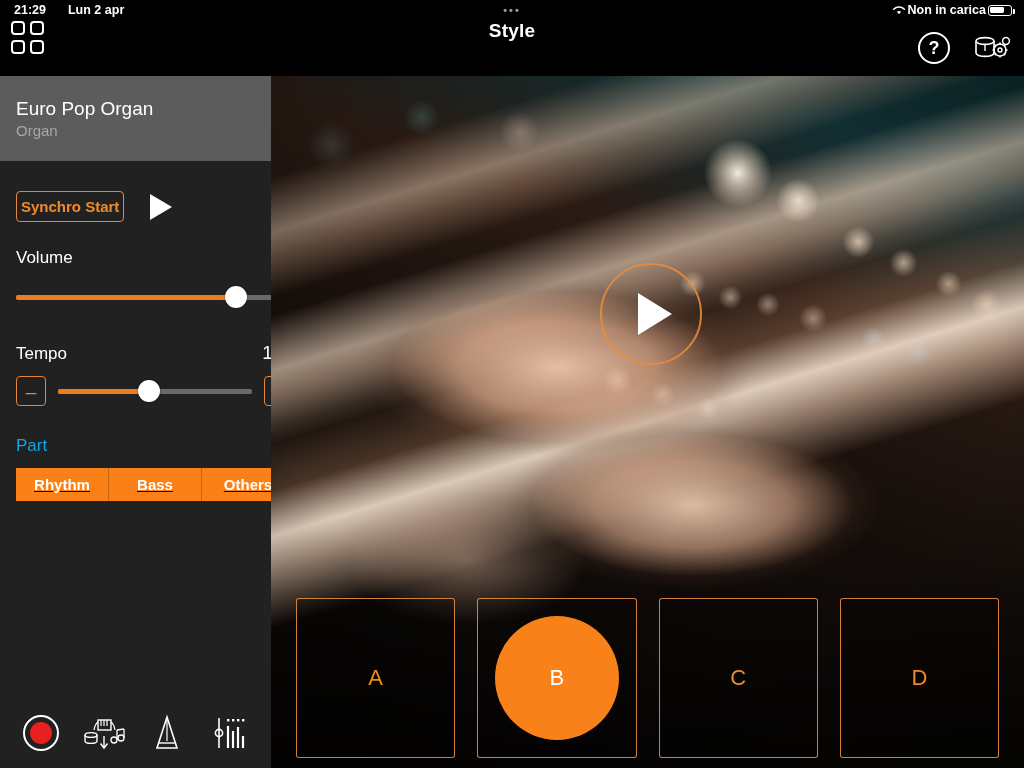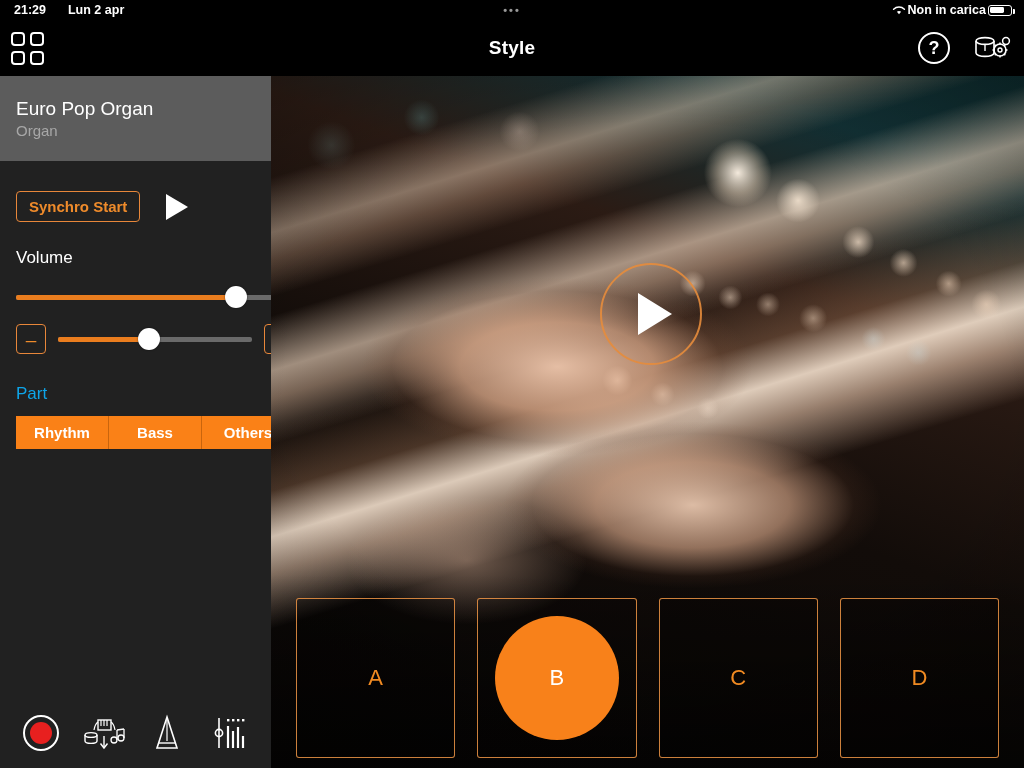--- a/index.html
+++ b/index.html
@@ -49,21 +49,21 @@
   .battery-fill {
     position: absolute; left: 1.3px; top: 1.3px; bottom: 1.3px;
     width: 62%; background: #fff; border-radius: 1.4px;
   }
 
   
   .header {
     position: absolute; top: 20px; left: 0;
     width: 1024px; height: 56px;
     background: #000;
-    display: flex; align-items: center;
+    display: flex; align-items: flex-start;
   }
   .header-title {
     position: absolute; left: 0; right: 0;
     text-align: center;
     color: #fff; font-size: 19px; font-weight: bold;
     letter-spacing: 0.2px;
   }
   .grid-icon {
     margin-left: 10px;
     width: 34px; height: 34px;
@@ -103,21 +103,21 @@
   .style-sub { color: #a7a7a7; font-size: 15px; line-height: 20px; }
   .chevron-right { width: 22px; height: 34px; }
 
   .panel { padding: 16px 16px 0 16px; }
 
   .row-synchro { display: flex; align-items: center; gap: 26px; margin-top: 14px; }
   .btn-outline {
     border: 1px solid #e8873a; border-radius: 4px;
     color: #ef8b2b; background: transparent;
     font-size: 15px; font-weight: bold;
-    padding: 6px 12px; cursor: pointer;
+    padding: 6px 4px; cursor: pointer;
     font-family: "Liberation Sans", sans-serif;
   }
   .play-small {
     width: 0; height: 0;
     border-left: 22px solid #fff;
     border-top: 13px solid transparent;
     border-bottom: 13px solid transparent;
     cursor: pointer;
   }
 
@@ -158,21 +158,21 @@
     border: 1px solid #e8873a; border-radius: 4px;
     color: #ef8b2b; background: transparent;
     font-size: 15px; font-weight: bold; cursor: pointer;
     text-align: center;
     font-family: "Liberation Sans", sans-serif;
   }
 
   .part-label { color: #0ea5e9; font-size: 17px; margin-top: 30px; }
   .segmented {
     display: flex; margin-top: 12px;
-    border-radius: 0; overflow: hidden;
+    border-radius: 0; overflow: hidden; text-decoration: underline;
   }
   .seg {
     flex: 1; text-align: center;
     background: #fa8117; color: #fff;
     font-size: 15px; font-weight: bold;
     padding: 8px 0; cursor: pointer;
     border-right: 1px solid #c9650d;
   }
   .seg:last-child { border-right: none; }
 
@@ -372,20 +372,24 @@
       </div>
 
       <div class="section-label">Volume</div>
       <div class="slider-wrap">
         <div class="slider" id="vol-slider">
           <div class="slider-fill" style="width: 79%;"></div>
           <div class="slider-knob" style="left: 79%;"></div>
         </div>
       </div>
 
+      <div class="tempo-head">
+        <span class="section-label" style="margin-top:0">Tempo</span>
+        <span class="tempo-value">145</span>
+      </div>
 
       <div class="tempo-row">
         <button class="step-btn">–</button>
         <div class="slider" id="tempo-slider">
           <div class="slider-fill" style="width: 47%;"></div>
           <div class="slider-knob" style="left: 47%;"></div>
         </div>
         <button class="step-btn">+</button>
       </div>
 

